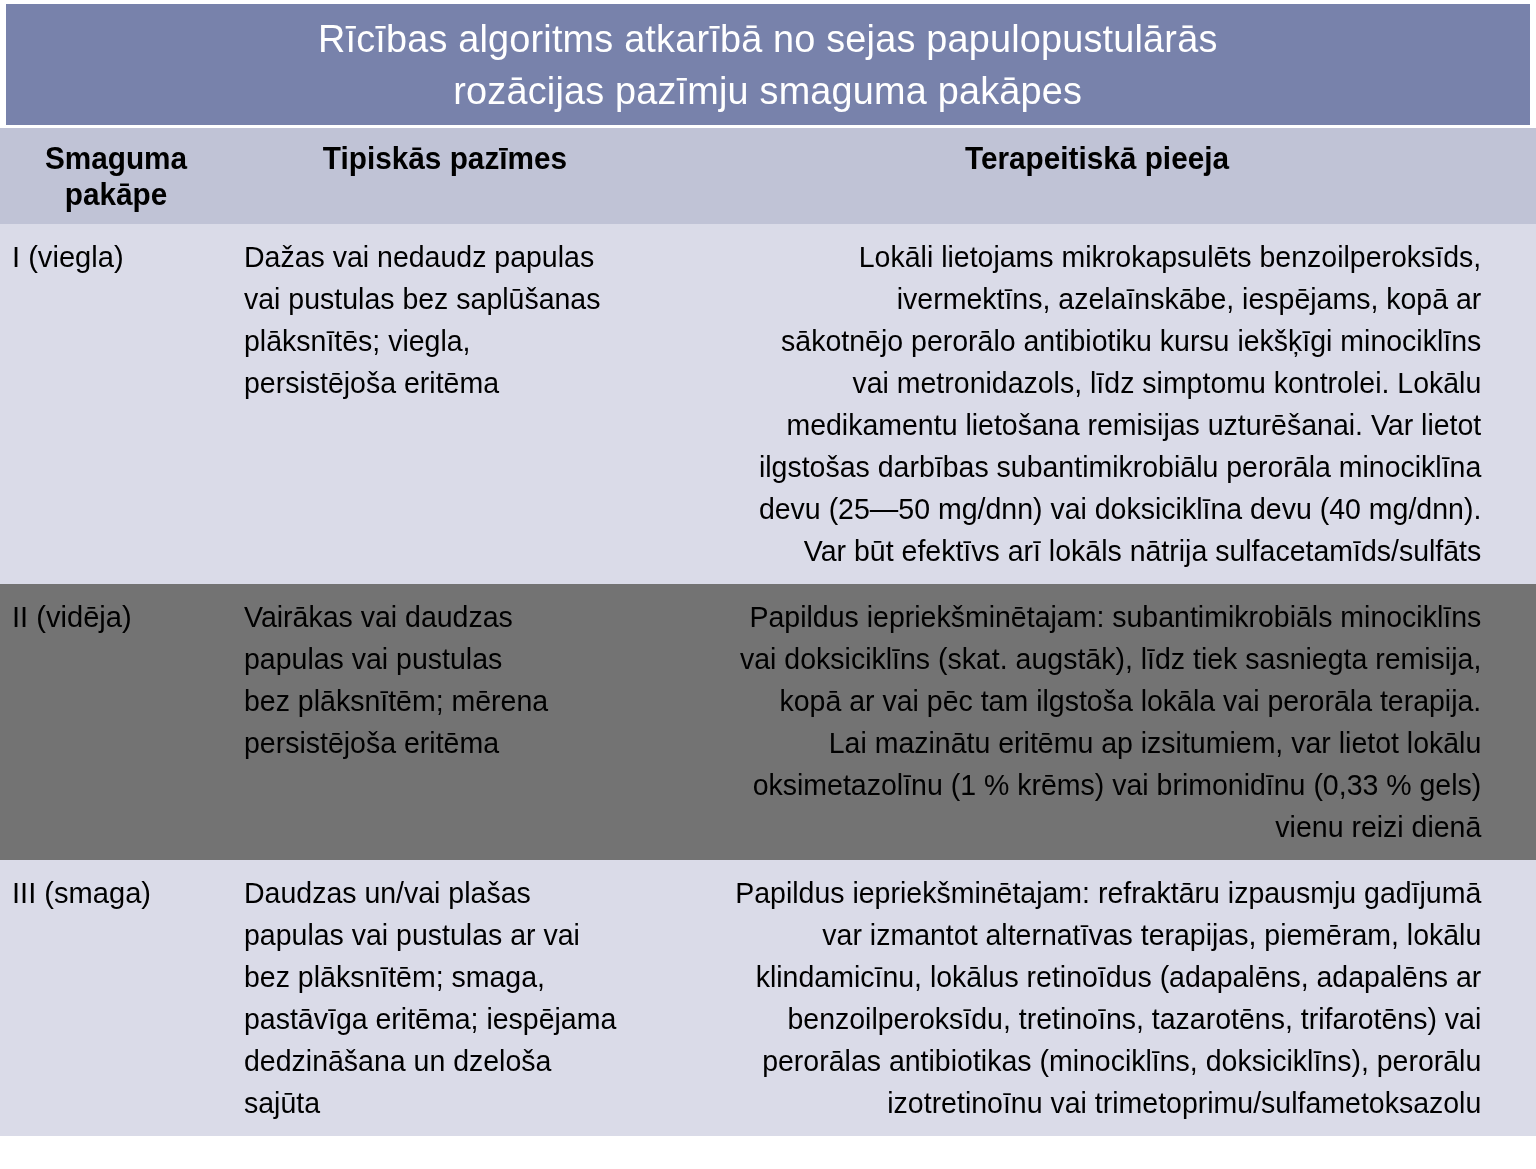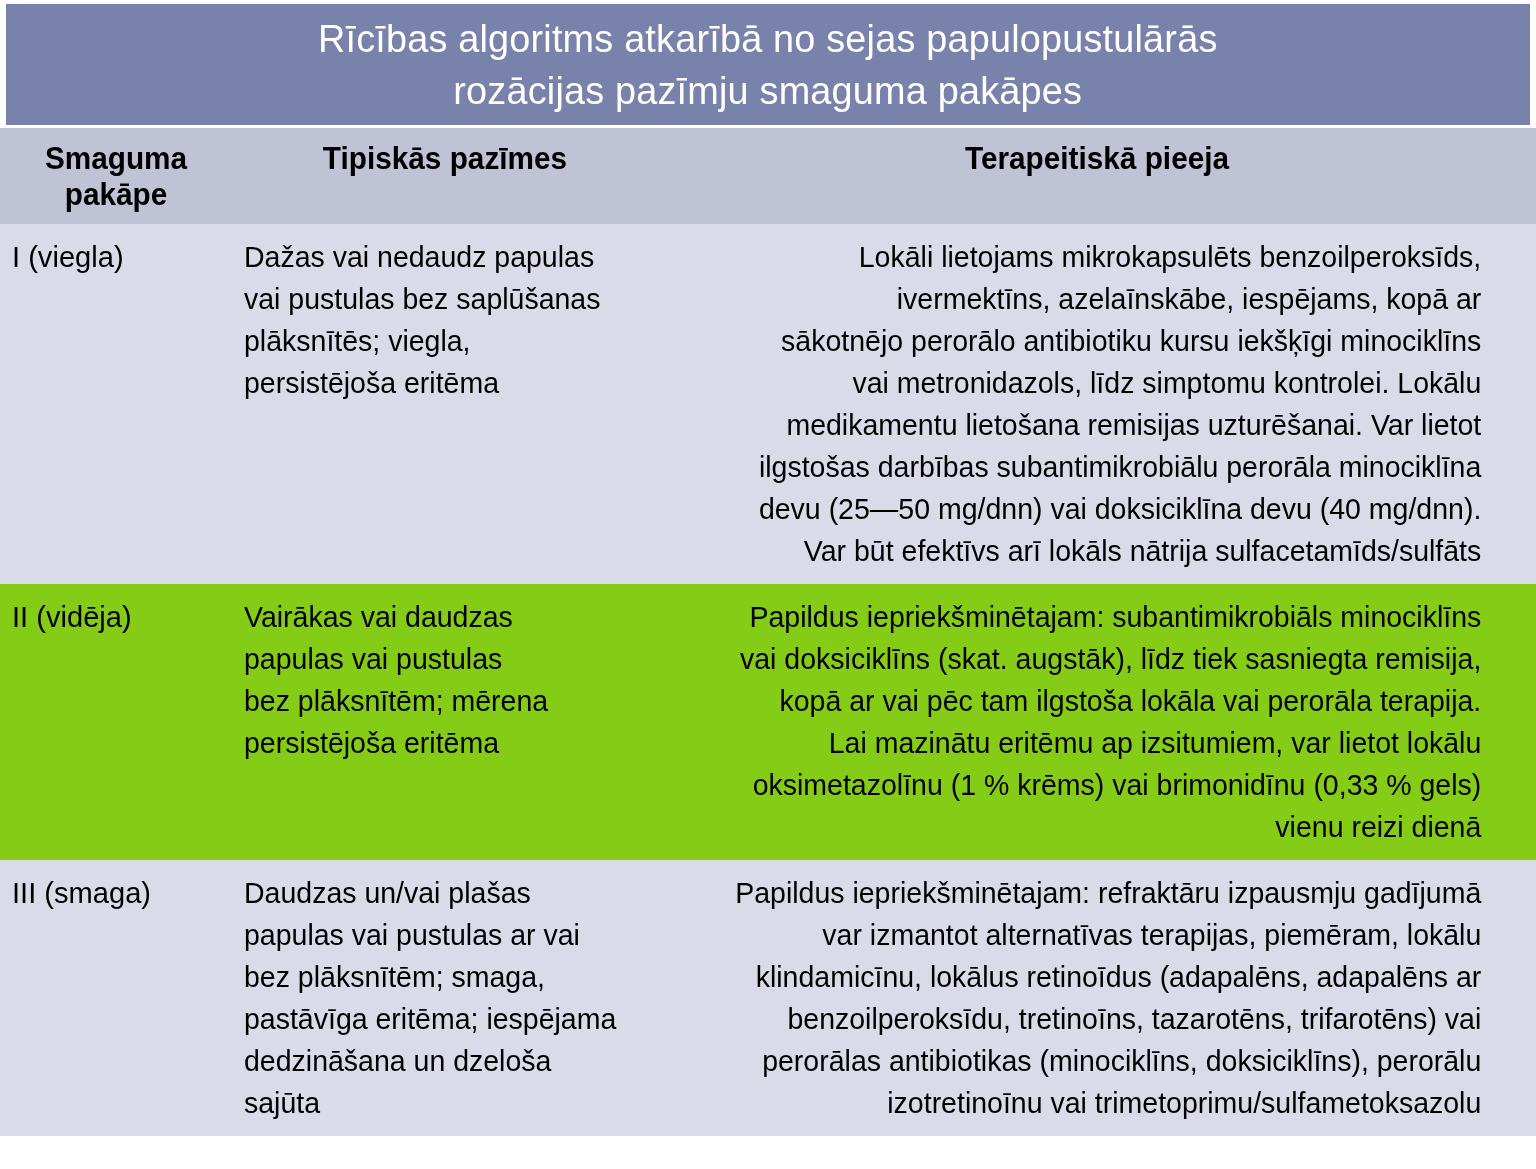--- a/index.html
+++ b/index.html
@@ -100,21 +100,21 @@
   }
   .body-cell:last-child { border-right: none; text-align: right; }
   .body-cell p {
     margin: 0;
     white-space: pre-line;
     transform: scaleX(0.95);
     transform-origin: left top;
   }
 
   .row-dark .body-cell { background: #dadbe8; margin-top: 20px; }
-  .row-light .body-cell { background: #84cc16; }
+  .row-light .body-cell { background: #737373; }
 
   .cell-grade p { transform: scaleX(0.97); }
 
   
   .foot-cell {
     background: #ebedf2;
     font-size: 29px;
     line-height: 40px;
     color: #000000;
     padding: 6px 8px 8px 8px;

